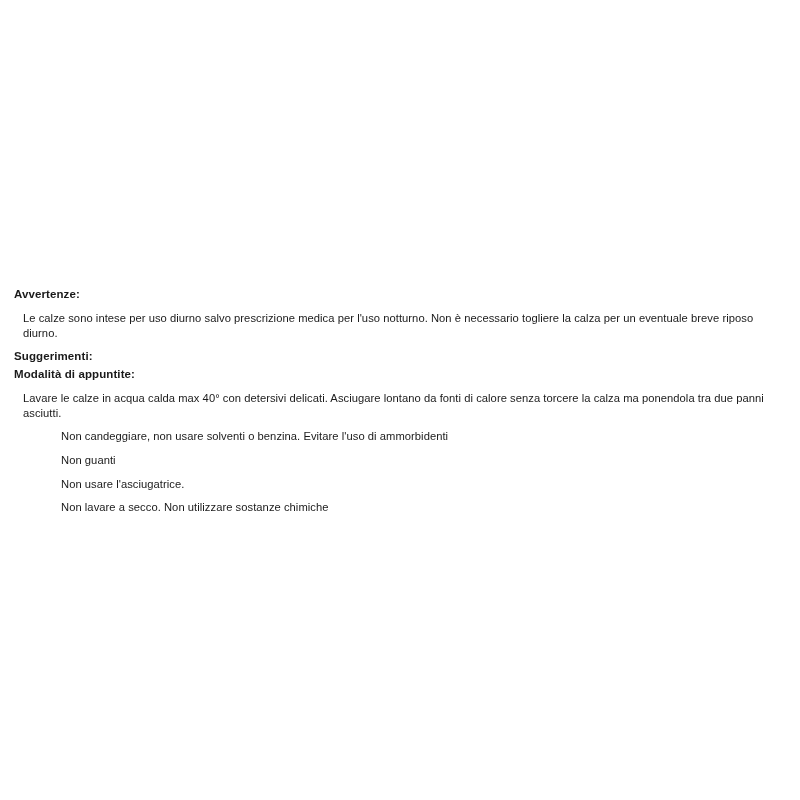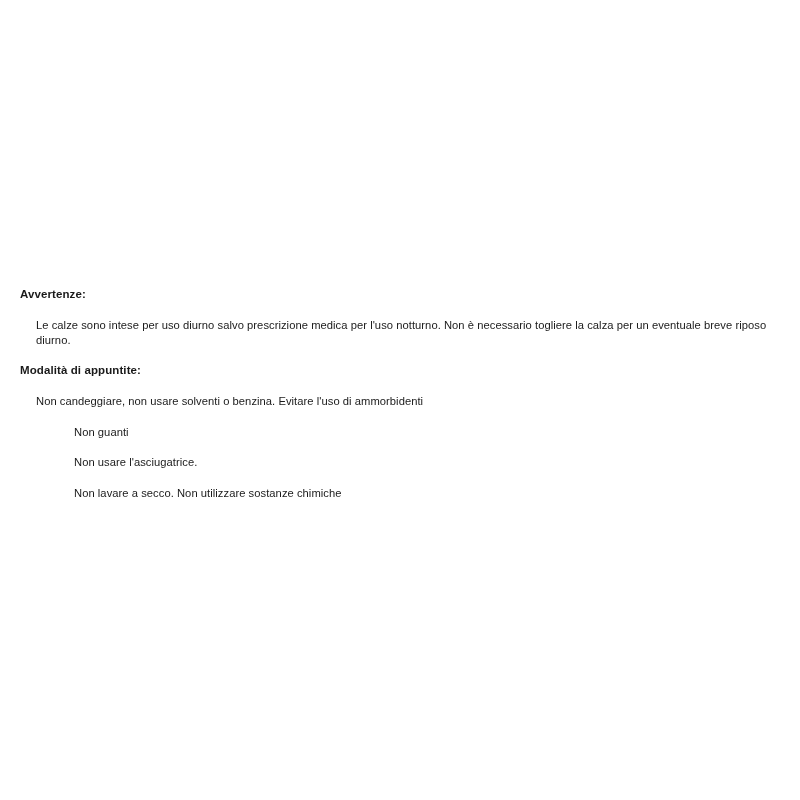--- a/index.html
+++ b/index.html
@@ -15,42 +15,42 @@
     overflow: hidden;
   }
   .page {
     position: relative;
     width: 800px;
     height: 800px;
     box-sizing: border-box;
   }
   .content {
     position: absolute;
-    left: 20px;
+    left: 14px;
     top: 287px;
     width: 772px;
   }
   .section {
     margin-bottom: 2px;
   }
   .section-heading {
     font-size: 11.5px;
     font-weight: bold;
     line-height: 15px;
     margin: 0 0 3px 0;
     letter-spacing: 0.1px;
   }
   .section-body {
     font-size: 11.2px;
     line-height: 14.6px;
     margin: 0 0 9px 0;
     letter-spacing: 0.05px;
   }
   .para {
-    margin: 16px;
+    margin: 9px;
     padding: 0;
   }
   .para + .para {
     margin-top: 0px;
     padding-left: 38px;
   }
 </style>
 </head>
 <body>
 
@@ -58,25 +58,27 @@
   <div class="content">
 
     <div class="section">
       <div class="section-heading">Avvertenze:</div>
       <div class="section-body">
         <p class="para">Le calze sono intese per uso diurno salvo prescrizione medica per l'uso notturno. Non è necessario togliere la calza per un eventuale breve riposo diurno.</p>
       </div>
     </div>
 
     <div class="section">
+      <div class="section-heading">Suggerimenti:</div>
     </div>
 
     <div class="section">
       <div class="section-heading">Modalità di appuntite:</div>
       <div class="section-body">
+        <p class="para">Lavare le calze in acqua calda max 40° con detersivi delicati. Asciugare lontano da fonti di calore senza torcere la calza ma ponendola tra due panni asciutti.</p>
         <p class="para">Non candeggiare, non usare solventi o benzina. Evitare l'uso di ammorbidenti</p>
         <p class="para">Non guanti</p>
         <p class="para">Non usare l'asciugatrice.</p>
         <p class="para">Non lavare a secco. Non utilizzare sostanze chimiche</p>
       </div>
     </div>
 
   </div>
 </div>
 

